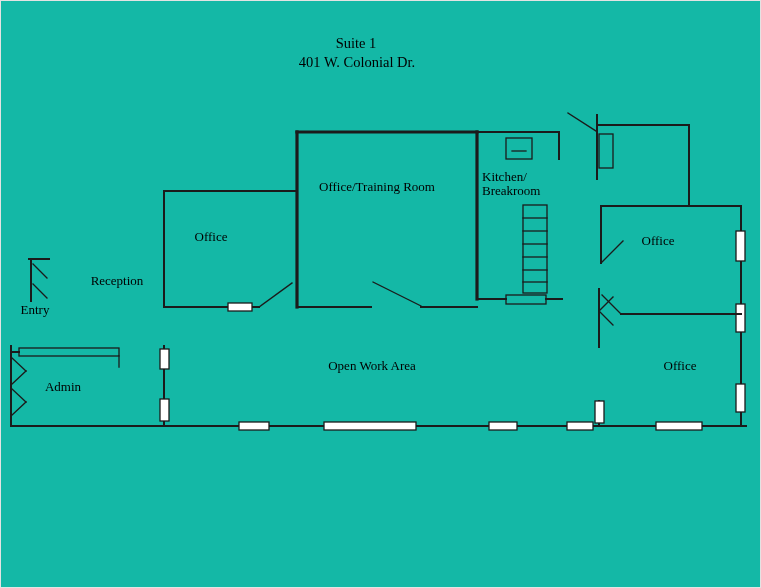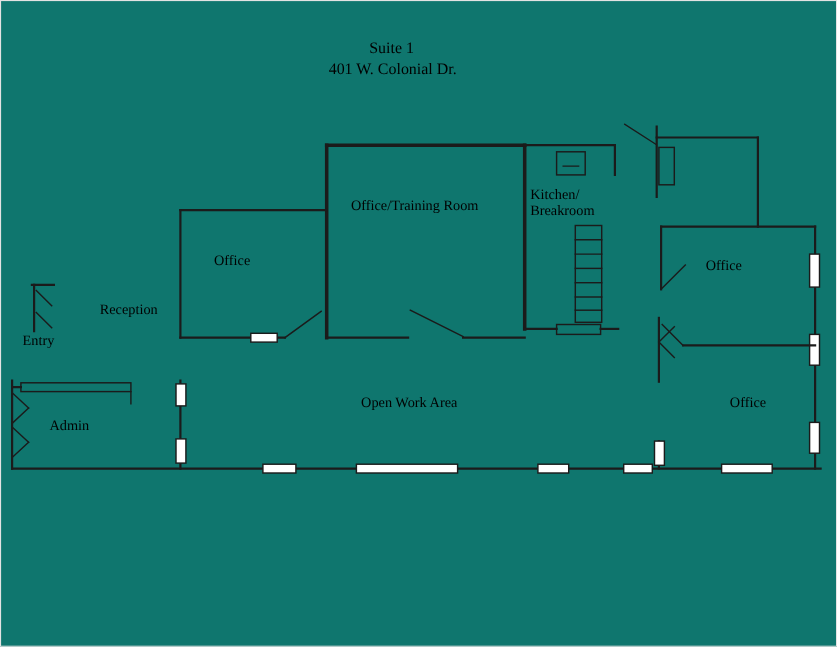--- a/index.html
+++ b/index.html
@@ -1,19 +1,19 @@
 <!DOCTYPE html>
 <html><head>
 <meta charset="utf-8">
 <style>
   html,body{margin:0;padding:0;background:#fff;}
   .page{
     position:relative;
     width:761px;height:588px;
-    background:#0f766e;
+    background:#14b8a6;
     font-family:"Liberation Serif","DejaVu Serif",serif;
     overflow:hidden;
     border:1px solid #e3e3e3;
     box-sizing:border-box;
   }
   svg{display:block;}
   .wall{stroke:#1b1b1b;stroke-width:2;fill:none;stroke-linecap:square;}
   .wall-thick{stroke-width:3.2;}
   .thin{stroke:#1b1b1b;stroke-width:1.3;fill:none;stroke-linecap:square;}
   .thin-rect{stroke:#1b1b1b;stroke-width:1.3;fill:none;}

